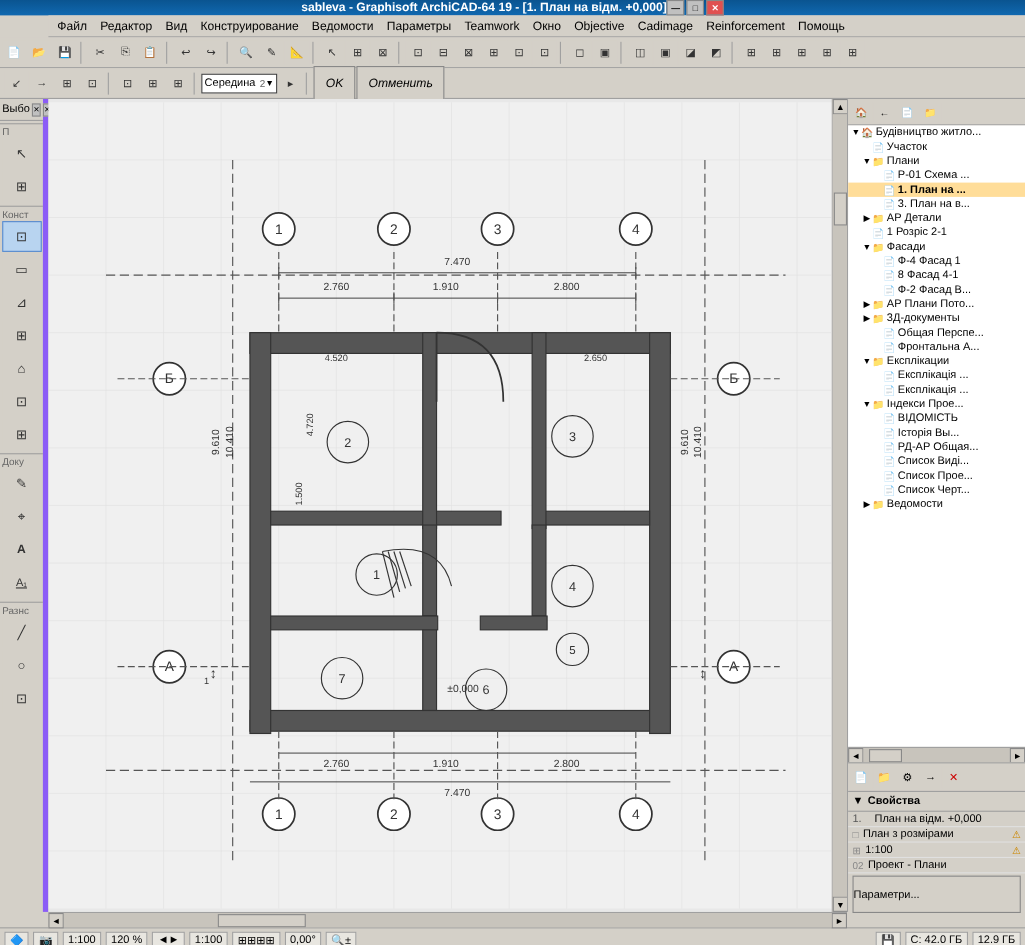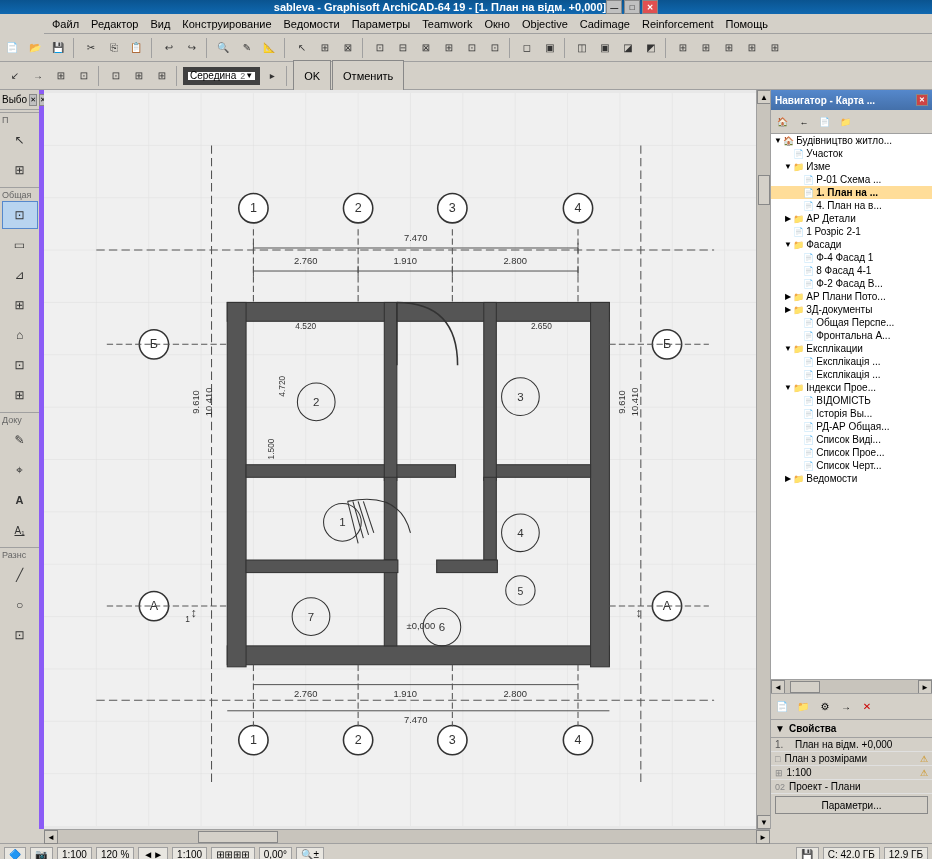--- a/index.html
+++ b/index.html
@@ -73,34 +73,35 @@
       background: #d4d0c8;
       display: flex;
       align-items: center;
       border-bottom: 1px solid #a0a0a0;
       padding: 2px 4px;
       gap: 1px;
     }
     .tb2-combo {
       height: 18px;
       background: white;
-      border: 5px solid #404040;
+      border: 1px solid #404040;
       font-size: 10px;
       padding: 0 2px;
       min-width: 60px;
       display: flex; align-items: center; justify-content: space-between;
       cursor: pointer;
     }
     .ok-btn {
       height: 32px;
       background: #d4d0c8;
       border: 1px solid #888;
       padding: 0 10px;
       cursor: pointer;
       font-size: 11px;
+      font-style: italic;
     }
 
     
     #main-area {
       display: flex;
       height: calc(859px - 22px - 20px - 28px - 28px - 22px);
       background: #d4d0c8;
     }
 
     
@@ -253,24 +254,24 @@
       width: 20px; height: 20px;
       background: #d4d0c8;
       border: 1px solid transparent;
       display: flex; align-items: center; justify-content: center;
       cursor: pointer;
       font-size: 10px;
     }
     .nav-bottom-btn.close { color: #cc0000; }
     #params-btn {
       margin: 2px 4px;
-      height: 18px;
+      height: 34px;
       background: #d4d0c8;
       border: 1px solid #888;
-      display: flex; align-items: center; justify-content: center;
+      display: flex; align-items: center; 
       cursor: pointer;
       font-size: 10px;
     }
 
     
     #statusbar {
       height: 22px;
       background: #d4d0c8;
       border-top: 1px solid #a0a0a0;
       display: flex;
@@ -460,21 +461,21 @@
     <div id="left-panel-header">
       <span>Выбо</span>
       <div class="panel-close-btn">✕</div>
       <div class="panel-close-btn">✕</div>
     </div>
 
     <div class="tool-section-label">П</div>
     <div class="tool-btn">↖</div>
     <div class="tool-btn">⊞</div>
 
-    <div class="tool-section-label">Общая</div>
+    <div class="tool-section-label">Конст</div>
     <div class="tool-btn active">⊡</div>
     <div class="tool-btn">▭</div>
     <div class="tool-btn">⊿</div>
     <div class="tool-btn">⊞</div>
     <div class="tool-btn">⌂</div>
     <div class="tool-btn">⊡</div>
     <div class="tool-btn">⊞</div>
 
     <div class="tool-section-label">Доку</div>
     <div class="tool-btn">✎</div>
@@ -677,60 +678,56 @@
 
   <div id="vscroll">
     <div class="scroll-btn">▲</div>
     <div class="scroll-track">
       <div class="scroll-thumb"></div>
     </div>
     <div class="scroll-btn">▼</div>
   </div>
 
   <div id="right-panel">
-    <div id="right-panel-header">
-      <span>Навигатор - Карта ...</span>
-      <div class="panel-close-btn" style="background:#cc4444; color:white;">✕</div>
-    </div>
     <div id="nav-toolbar">
       <div class="nav-btn">🏠</div>
       <div class="nav-btn">←</div>
       <div class="nav-btn">📄</div>
       <div class="nav-btn">📁</div>
     </div>
     <div id="nav-tree">
       <div class="tree-item">
         <span class="tree-expand">▼</span>
         <span class="tree-icon">🏠</span>
         <span>Будівництво житло...</span>
       </div>
       <div class="tree-item indent1">
         <span class="tree-expand">&nbsp;</span>
         <span class="tree-icon">📄</span>
         <span>Участок</span>
       </div>
       <div class="tree-item indent1">
         <span class="tree-expand">▼</span>
         <span class="tree-icon">📁</span>
-        <span>Изме</span>
+        <span>Плани</span>
       </div>
       <div class="tree-item indent2">
         <span class="tree-expand">&nbsp;</span>
         <span class="tree-icon">📄</span>
         <span>Р-01 Схема ...</span>
       </div>
       <div class="tree-item indent2 active-item">
         <span class="tree-expand">&nbsp;</span>
         <span class="tree-icon">📄</span>
         <span>1. План на ...</span>
       </div>
       <div class="tree-item indent2">
         <span class="tree-expand">&nbsp;</span>
         <span class="tree-icon">📄</span>
-        <span>4. План на в...</span>
+        <span>3. План на в...</span>
       </div>
       <div class="tree-item indent1">
         <span class="tree-expand">▶</span>
         <span class="tree-icon">📁</span>
         <span>АР Детали</span>
       </div>
       <div class="tree-item indent1">
         <span class="tree-expand">&nbsp;</span>
         <span class="tree-icon">📄</span>
         <span>1 Розрiс 2-1</span>

